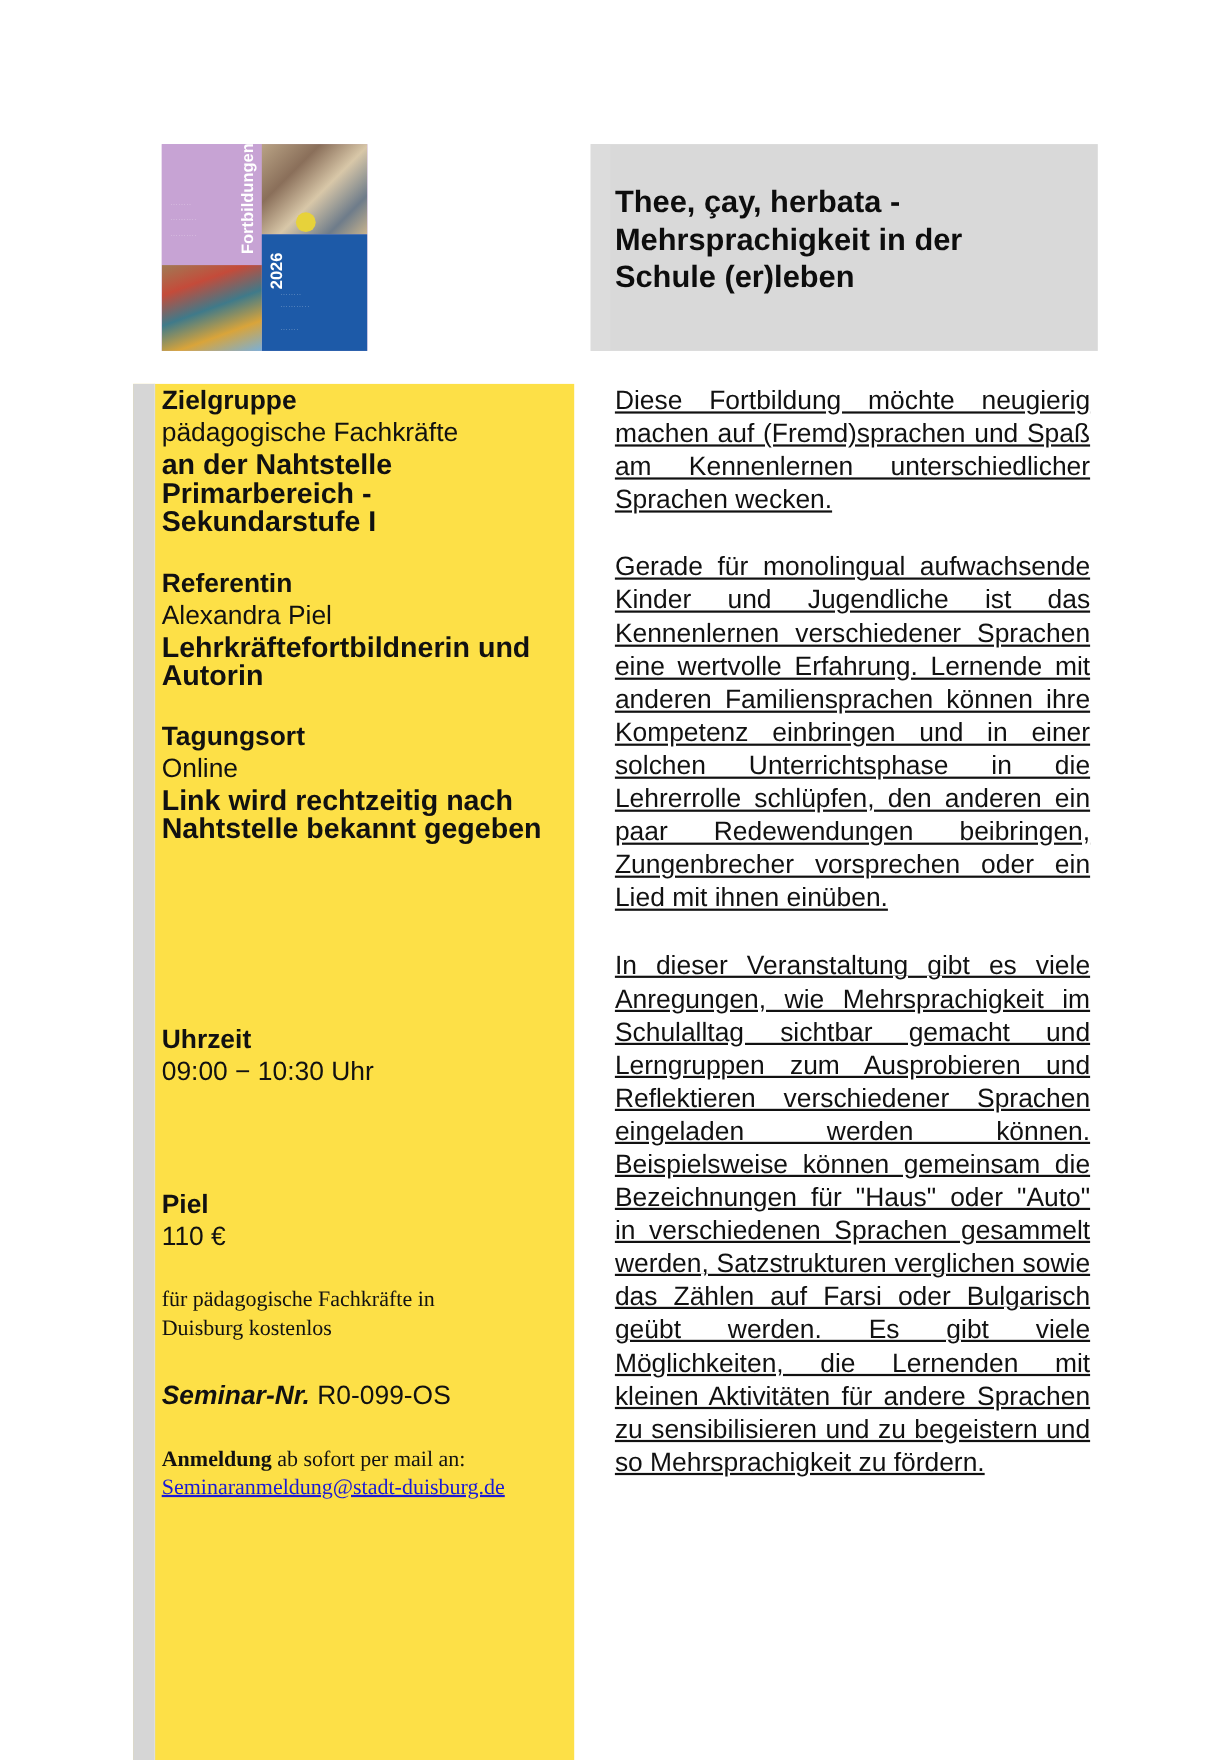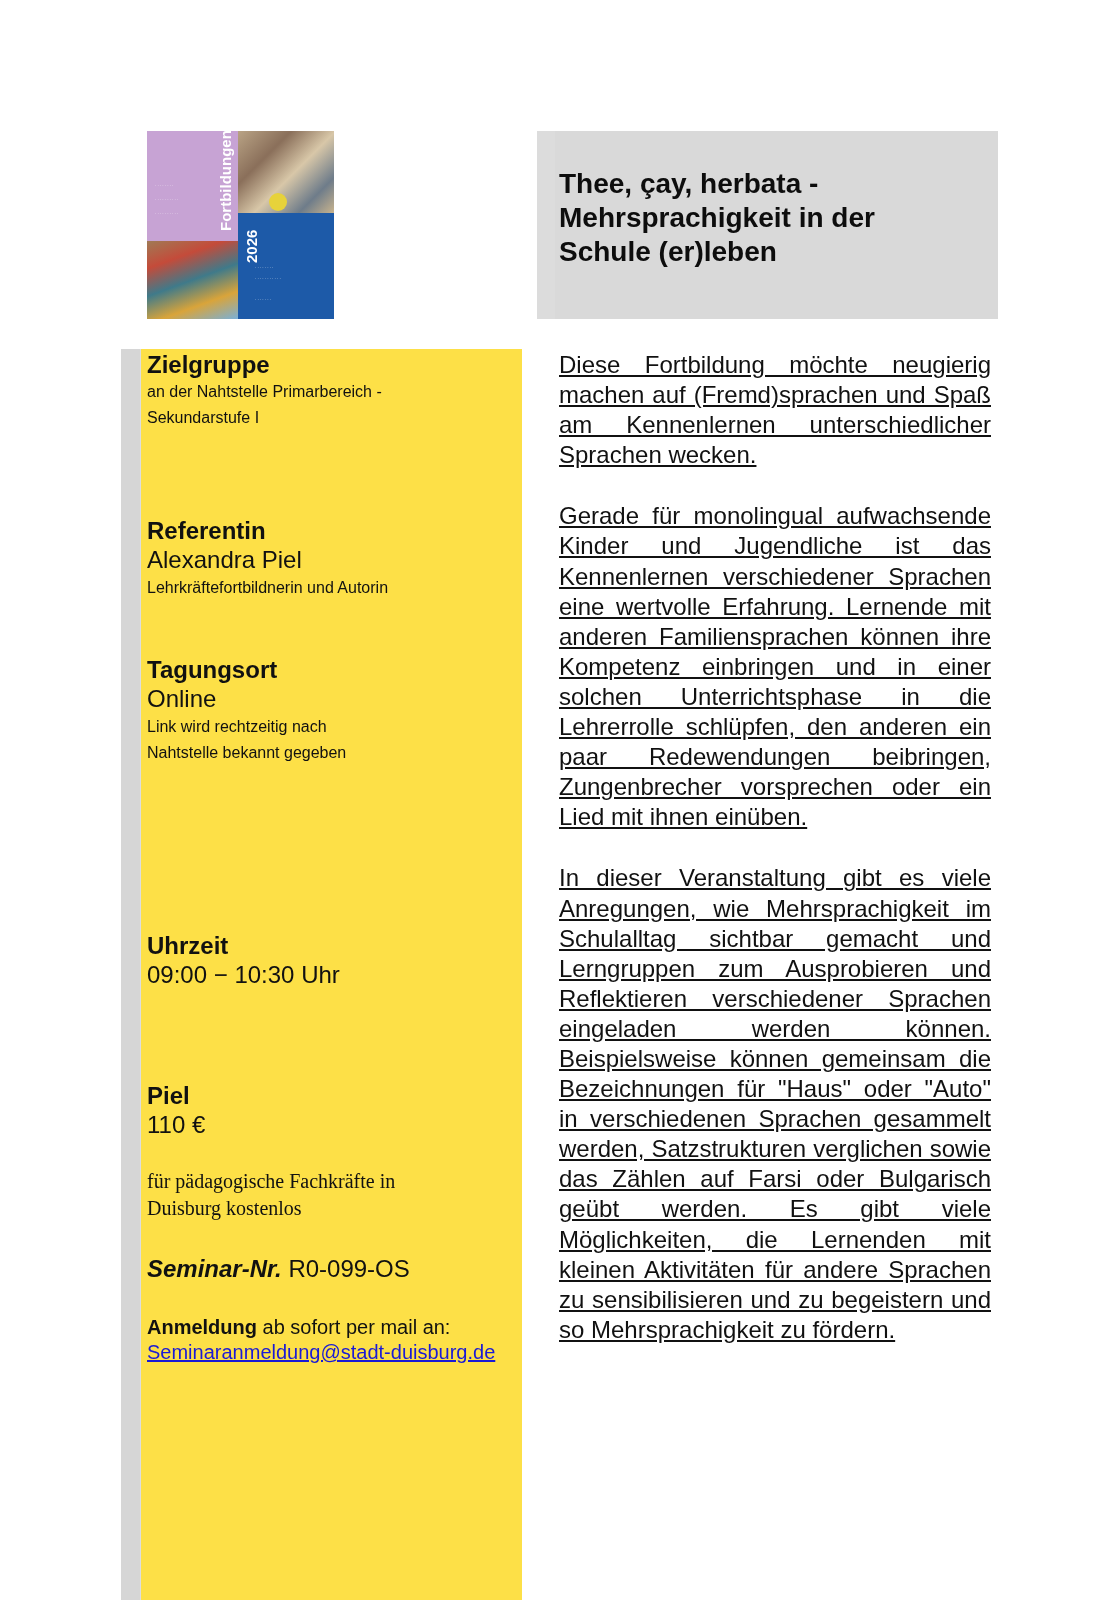--- a/index.html
+++ b/index.html
@@ -51,26 +51,26 @@
       position: absolute; left: 121px; top: 349px; width: 401px; height: 1435px;
       background: #fde047;
     }
     .info-panel::before {
       content: ""; position: absolute; left: 0; top: 0; bottom: 0; width: 19px; background: #d6d6d6;
       border-right: 1px solid #dedede;
     }
     .info-item { position: absolute; left: 26px; width: 370px; }
     .info-item .label { font-weight: bold; font-size: 24px; line-height: 28px; display: block; }
     .info-item .value { font-size: 24px; line-height: 30px; display: block; }
-    .info-item .sub { font-size: 16px; line-height: 26px; display: block; white-space: pre-line; }
+    .info-item .sub { font-size: 26px; line-height: 26px; display: block; white-space: pre-line; font-weight: bold; }
     .info-item .note { font-size: 20px; line-height: 27px; display: block; white-space: pre-line; font-family: Liberation Serif, serif; }
 
     .seminar { position: absolute; left: 26px; top: 905px; font-size: 24px; line-height: 30px; white-space: nowrap; }
     .seminar b { font-weight: bold; font-style: italic; }
-    .reg { position: absolute; left: 26px; top: 966px; font-size: 20px; line-height: 25px; white-space: nowrap; }
+    .reg { position: absolute; left: 26px; top: 966px; font-size: 20px; line-height: 25px; white-space: nowrap; font-family: Liberation Serif, serif; }
     .reg b { font-weight: bold; }
     .reg a { color: #1a1ad6; text-decoration: underline; display: block; }
 
     .body-text {
       position: absolute; left: 559px; top: 350px; width: 432px;
       font-size: 24px; line-height: 30.1px; text-align: justify; color: #111111;
     }
     .body-text p { margin: 0 0 31px 0; text-decoration: underline; }
   </style>
 </head>
@@ -94,20 +94,21 @@
 
 <div class="title-box">
   <h1>Thee, çay, herbata -
 Mehrsprachigkeit in der
 Schule (er)leben</h1>
 </div>
 
 <div class="info-panel">
   <div class="info-item" style="top:2px;">
     <span class="label">Zielgruppe</span>
+    <span class="value">pädagogische Fachkräfte</span>
     <span class="sub">an der Nahtstelle Primarbereich -
 Sekundarstufe I</span>
   </div>
 
   <div class="info-item" style="top:168px;">
     <span class="label">Referentin</span>
     <span class="value">Alexandra Piel</span>
     <span class="sub">Lehrkräftefortbildnerin und Autorin</span>
   </div>
 

